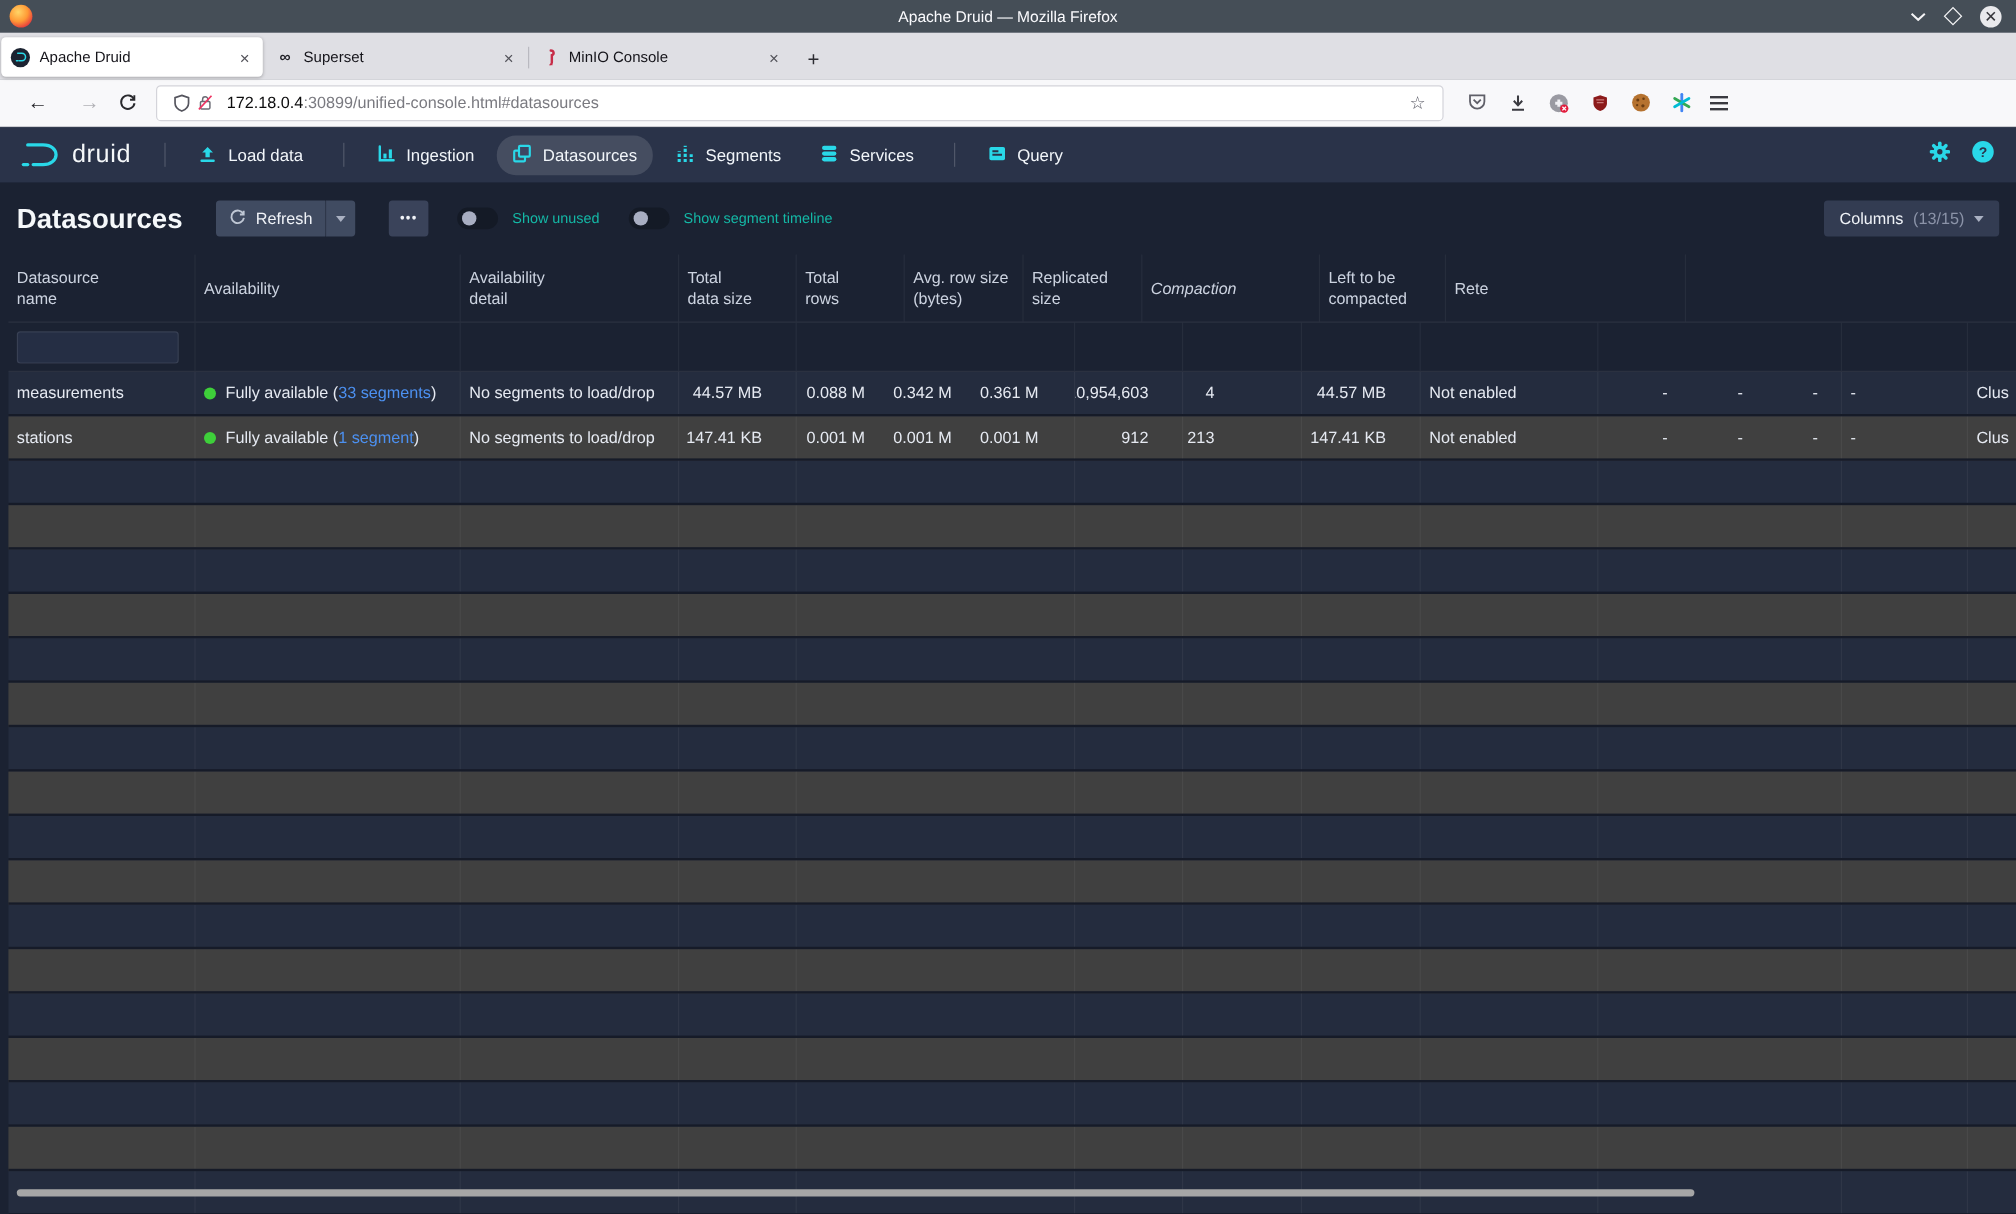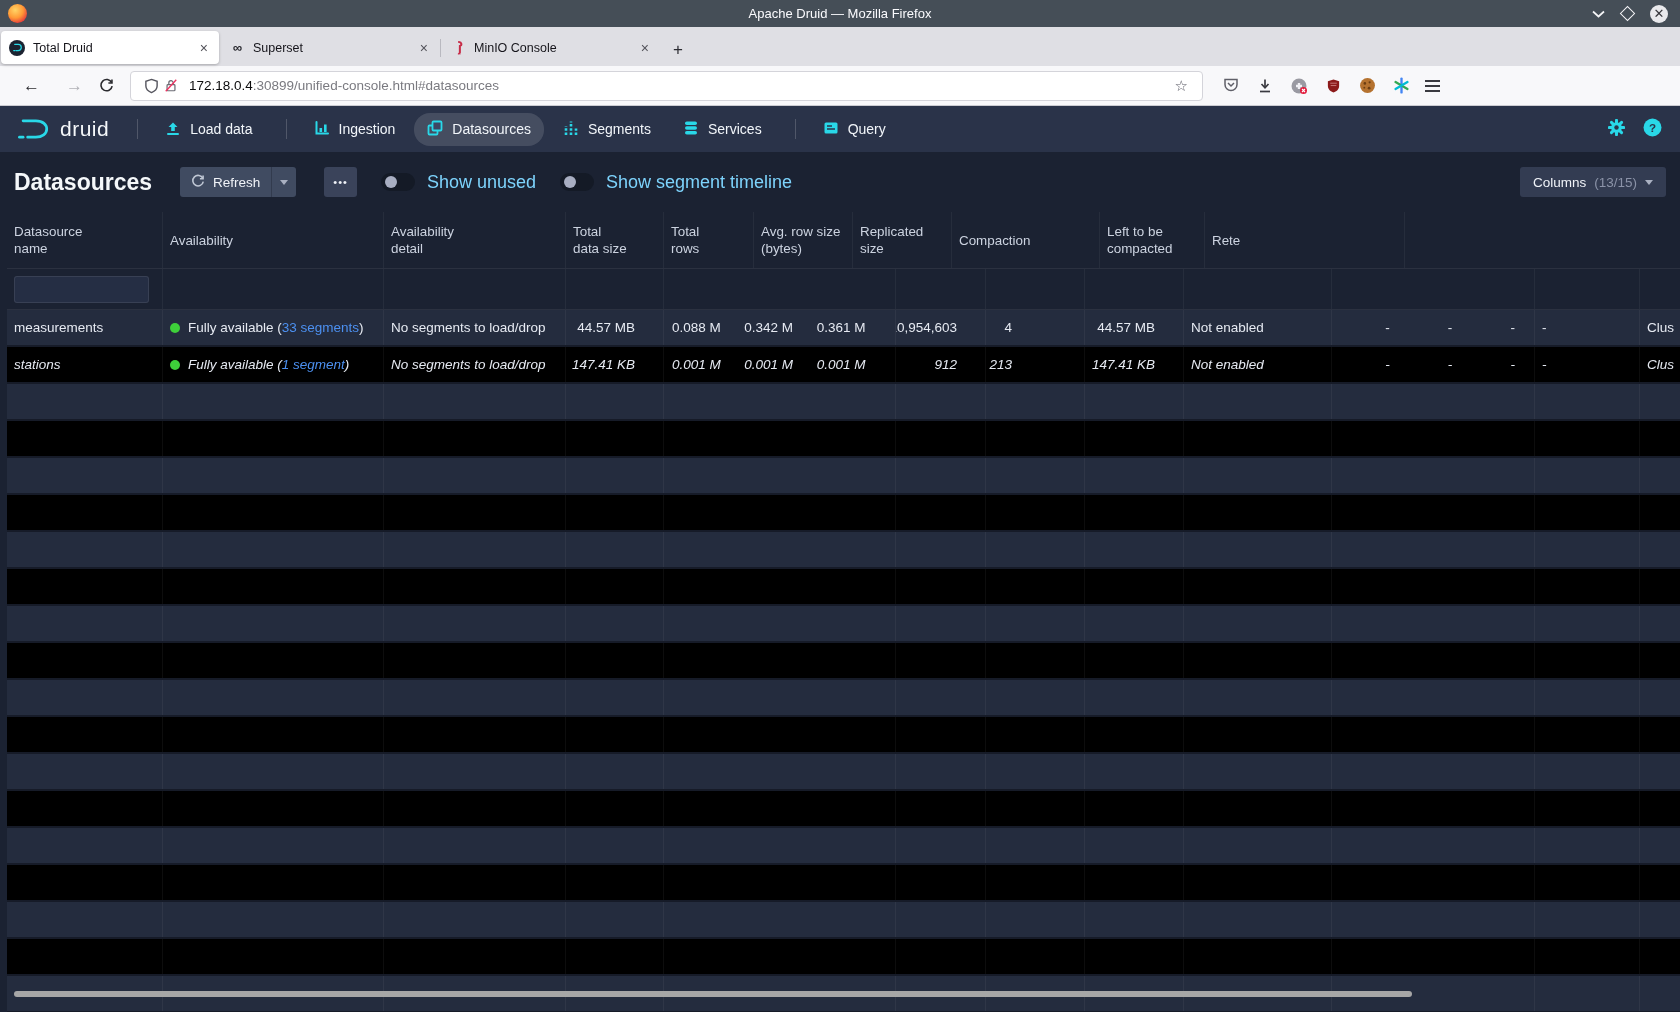--- a/index.html
+++ b/index.html
@@ -58,40 +58,40 @@
   .page-title { color:#f5f8fa; font-size:23px; font-weight:600; margin-right:28px; }
   .btn { background:#404b61; color:#f0f3f8; font-size:13.5px; border-radius:3px; height:30px;
     display:flex; align-items:center; padding:0 11px; }
   .btn-group { display:flex; }
   .btn-main { border-radius:3px 0 0 3px; gap:8px; }
   .btn-caret { border-radius:0 3px 3px 0; border-left:1px solid #323b4e; padding:0 8px; }
   .more-btn { margin-left:28px; background:#3a435a; letter-spacing:1px; font-size:11px; padding:0 9px; }
   .toggle-wrap { display:flex; align-items:center; gap:12px; margin-left:24px; }
   .toggle { width:34px; height:18px; border-radius:9px; background:#141a26; position:relative; }
   .toggle .knob { width:12px; height:12px; border-radius:50%; background:#a8aec2; position:absolute; top:3px; left:4px; }
-  .toggle-label { color:#7dd3fc; font-size:18px; }
+  .toggle-label { color:#14b8a6; font-size:12px; }
   .columns-btn { margin-left:auto; background:#333c52; gap:8px; padding:0 13px; }
   .columns-count { color:#8b93a8; }
   .caret-down { display:inline-block; width:0; height:0; border-left:4.5px solid transparent;
     border-right:4.5px solid transparent; border-top:5.5px solid #aab1c2; }
 
   
   .table { position:relative; margin-left:7px; }
   .trow { display:flex; }
   .theader { height:56px; }
   .theader .tcell { color:#ccd3e0; font-size:13.4px; line-height:17px; display:flex;
     flex-direction:column; justify-content:center; }
   .tcell { flex:0 0 auto; padding:0 7px; border-right:1px solid rgba(255,255,255,.05);
     overflow:hidden; white-space:nowrap; }
   .tfilter { height:42px; border-top:1px solid rgba(255,255,255,.07); border-bottom:1px solid rgba(255,255,255,.07); }
   .tfilter .tcell { display:flex; align-items:center; }
   .filter-input { width:135px; height:27px; background:#252e44; border:1px solid rgba(255,255,255,.09);
     border-radius:3px; outline:none; color:#e6eaf2; padding:0 8px; font-size:13px; }
   .drow { height:37px; border-bottom:2px solid #161b28; background:#242c3e; }
-  .drow.odd { background:#000000;font-style:italic; }
+  .drow.odd { background:#404040; }
   .drow .tcell { display:flex; align-items:center; color:#e6eaf2; font-size:13.5px; }
   .cell-right { justify-content:flex-end; }
   .triple { display:flex; width:100%; }
   .triple > span { flex:1 1 0; overflow:hidden; }
   .triple.t-left > span { text-align:left; padding-left:1px; }
   .triple.t-right > span { text-align:right; padding-right:12px; }
   .status-dot { width:10px; height:10px; border-radius:50%; margin-right:8px; flex:0 0 auto; }
   .link { color:#4c90f0; }
   .hscroll-thumb { position:absolute; left:14px; top:991px; width:1398px; height:6px;
     border-radius:3px; background:#a6a6a6; z-index:5; }
@@ -116,21 +116,21 @@
 <div class="tabbar">
   <div class="tab active">
     <span class="favicon">
       <span class="druid-favicon">
           <svg width="11" height="11" viewBox="0 0 16 16">
             <path d="M4 3.5 H9 A4.5 4.5 0 0 1 9 12.5 H6" stroke="#29d8e8" stroke-width="1.8" fill="none" stroke-linecap="round"></path>
             <path d="M2.5 12.5 H4.5" stroke="#29d8e8" stroke-width="1.8" stroke-linecap="round"></path>
           </svg>
         </span>
     </span>
-    <span class="tab-label">Total Druid</span>
+    <span class="tab-label">Apache Druid</span>
     <span class="tab-close">×</span>
   </div>
   <div class="tab">
     <span class="favicon">
         <span class="superset-glyph">∞</span>
       </span>
     <span class="tab-label">Superset</span>
     <span class="tab-close">×</span>
   </div>
   <div class="tab-sep"></div>
@@ -358,21 +358,21 @@
         <div>rows</div>
       </div>
       <div class="tcell" style="width: 99px;">
         <div>Avg. row size</div>
         <div>(bytes)</div>
       </div>
       <div class="tcell" style="width: 99px;">
         <div>Replicated</div>
         <div>size</div>
       </div>
-      <div class="tcell" style="width: 148px;">
+      <div class="tcell" style="width: 148px; font-style: italic;">
         <div>Compaction</div>
       </div>
       <div class="tcell" style="width: 105px;">
         <div>Left to be</div>
         <div>compacted</div>
       </div>
       <div class="tcell" style="width: 200px;">
         <div>Rete</div>
       </div>
     </div>

